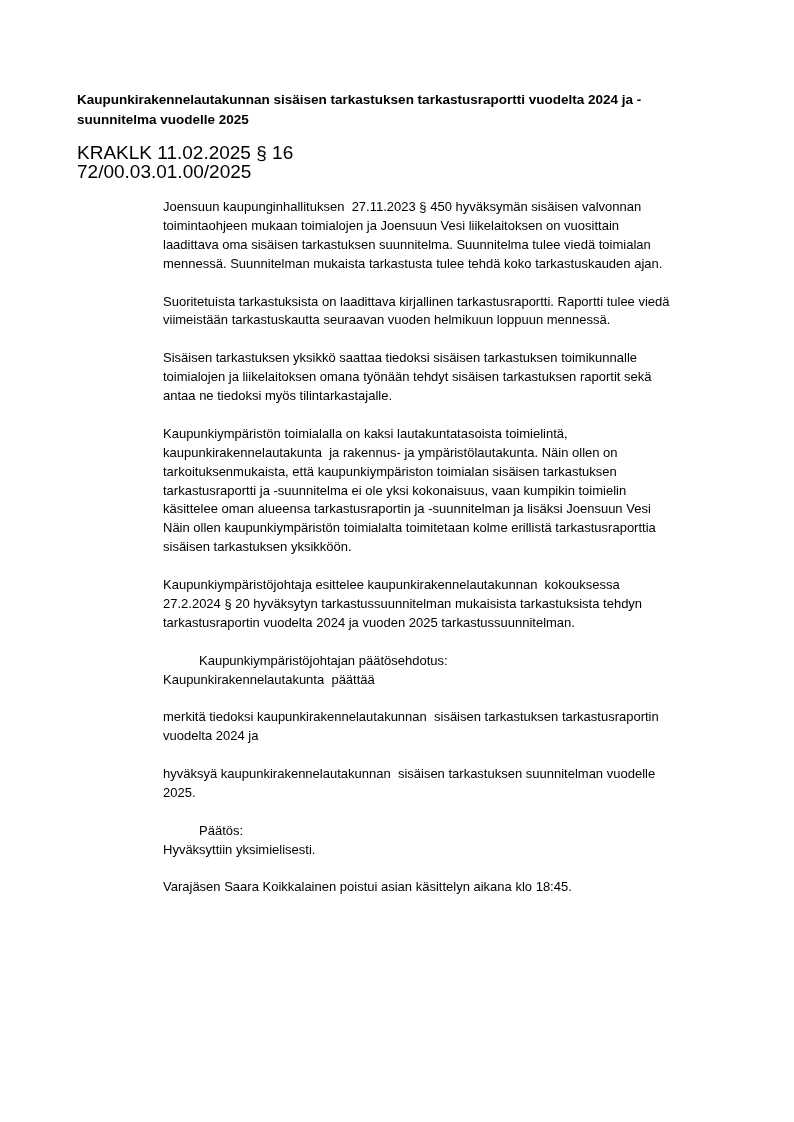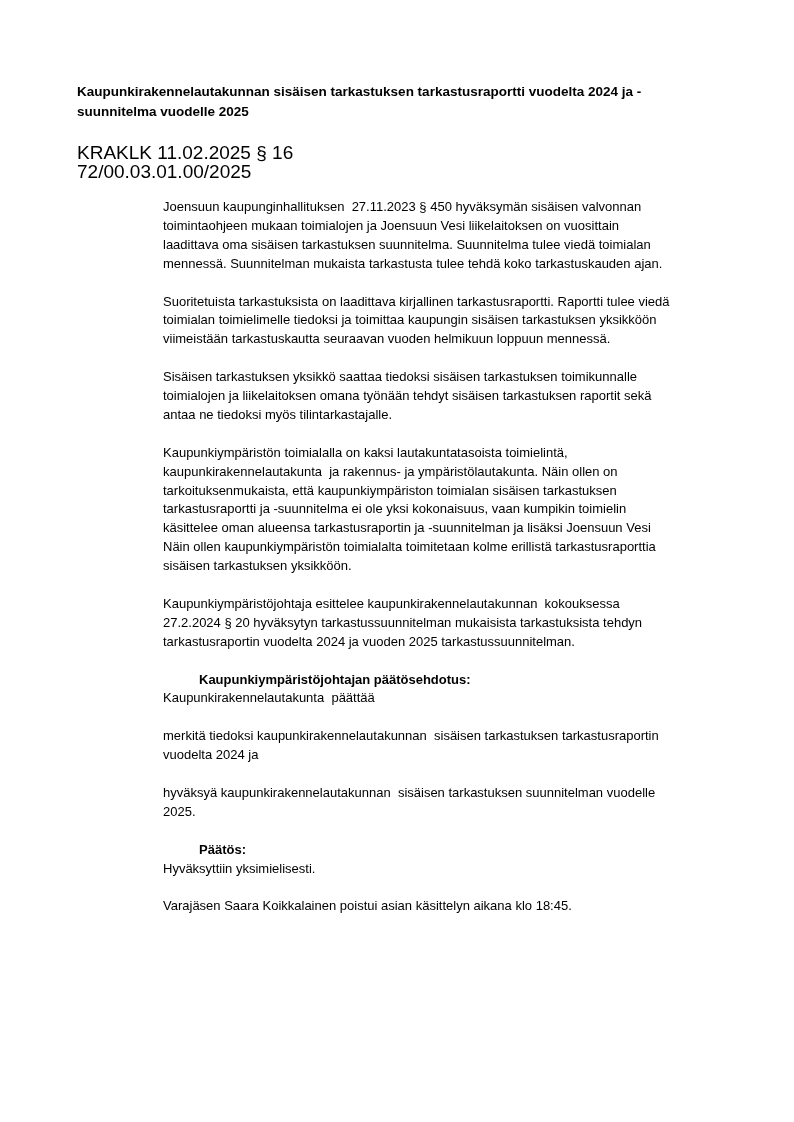--- a/index.html
+++ b/index.html
@@ -11,21 +11,21 @@
       width: 794px;
       height: 1122px;
       position: relative;
       overflow: hidden;
       font-family: "Liberation Sans", sans-serif;
       color: #000000;
     }
     .title {
       position: absolute;
       left: 77px;
-      top: 82px;
+      top: 90px;
       width: 660px;
       font-size: 13.5px;
       font-weight: bold;
       line-height: 20px;
       margin: 0;
     }
     .title .line { display: block; white-space: nowrap; }
     .meta {
       position: absolute;
       left: 77px;
@@ -40,21 +40,21 @@
       top: 198px;
       width: 600px;
       font-size: 13px;
       line-height: 18.9px;
     }
     .para {
       margin: 0 0 18.9px 0;
     }
     .para .line { display: block; white-space: pre; }
     .heading {
-      font-weight: bold;
+      font-weight: normal;
       display: block;
       padding-left: 36px;
     }
   </style>
 </head>
 <body>
 
 <h1 class="title">
   <span class="line">Kaupunkirakennelautakunnan sisäisen tarkastuksen tarkastusraportti vuodelta 2024 ja -</span>
   <span class="line">suunnitelma vuodelle 2025</span>
@@ -69,21 +69,20 @@
 
   <p class="para">
     <span class="line">Joensuun kaupunginhallituksen  27.11.2023 § 450 hyväksymän sisäisen valvonnan</span>
     <span class="line">toimintaohjeen mukaan toimialojen ja Joensuun Vesi liikelaitoksen on vuosittain</span>
     <span class="line">laadittava oma sisäisen tarkastuksen suunnitelma. Suunnitelma tulee viedä toimialan</span>
     <span class="line">mennessä. Suunnitelman mukaista tarkastusta tulee tehdä koko tarkastuskauden ajan.</span>
   </p>
 
   <p class="para">
     <span class="line">Suoritetuista tarkastuksista on laadittava kirjallinen tarkastusraportti. Raportti tulee viedä</span>
-    <span class="line">toimialan toimielimelle tiedoksi ja toimittaa kaupungin sisäisen tarkastuksen yksikköön</span>
     <span class="line">viimeistään tarkastuskautta seuraavan vuoden helmikuun loppuun mennessä.</span>
   </p>
 
   <p class="para">
     <span class="line">Sisäisen tarkastuksen yksikkö saattaa tiedoksi sisäisen tarkastuksen toimikunnalle</span>
     <span class="line">toimialojen ja liikelaitoksen omana työnään tehdyt sisäisen tarkastuksen raportit sekä</span>
     <span class="line">antaa ne tiedoksi myös tilintarkastajalle.</span>
   </p>
 
   <p class="para">

